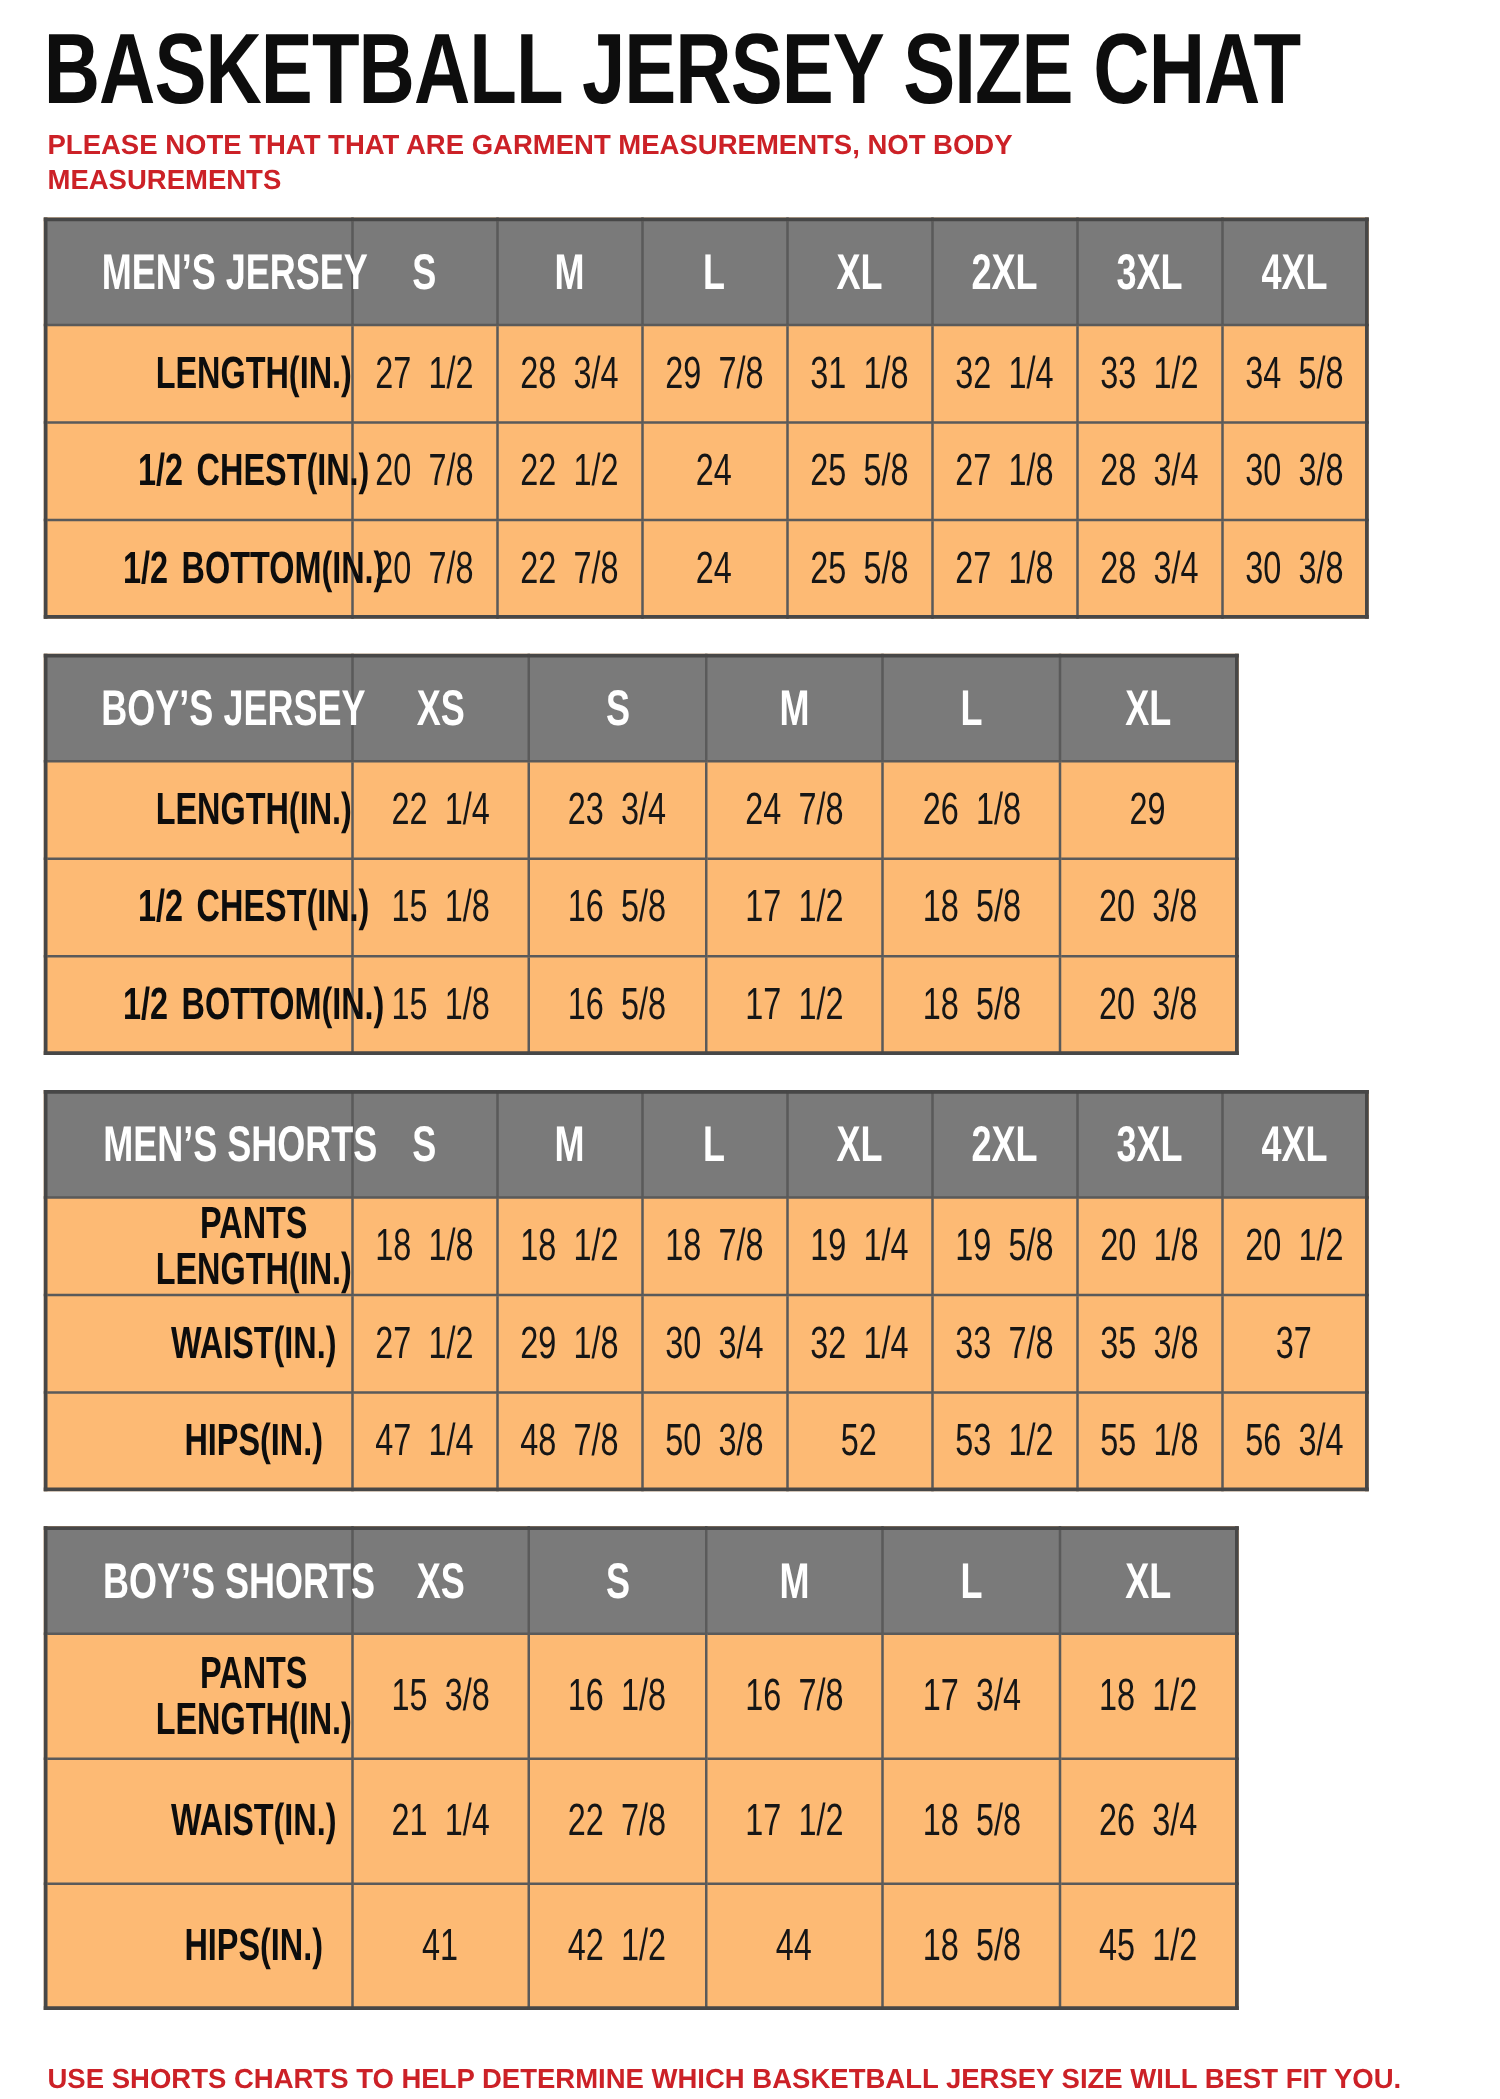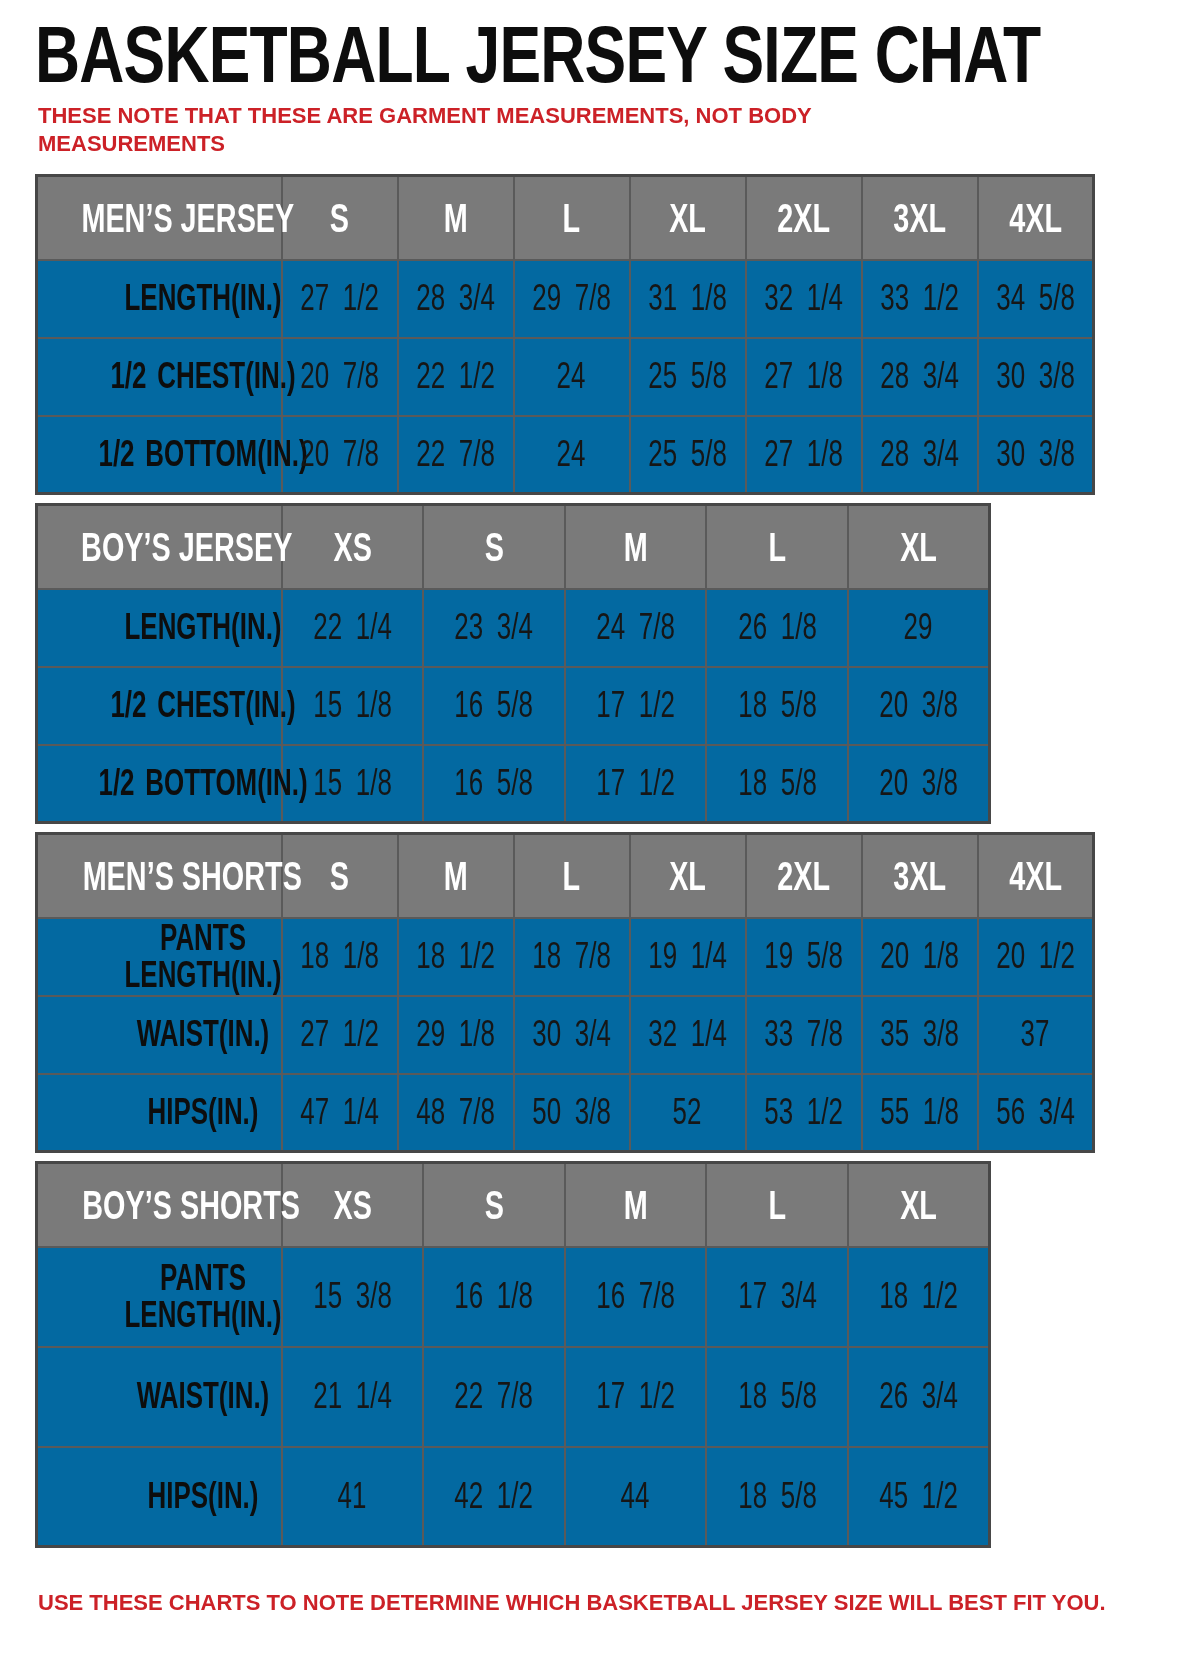--- a/index.html
+++ b/index.html
@@ -35,22 +35,22 @@
     font-size: 22px;
     font-weight: 700;
     line-height: 1.28;
     letter-spacing: 0px;
     color: var(--red, #cc2127);
   }
   main[data-name="tables"] { margin-top: 16px; }
   table.size-table {
     border-collapse: collapse;
     table-layout: fixed;
-    margin-bottom: 8px;
-    background: #0369a1;
+    margin-bottom: 28px;
+    background: #fdba74;
     border: 3px solid #474747;
   }
   table.size-table.wide   { width: 1060px; }
   table.size-table.narrow { width: 956px; }
   col.label-col { width: 245px; }
   .size-table th, .size-table td {
     border: 2px solid #5a5a5a;
     text-align: center;
     vertical-align: middle;
     padding: 0 2px;
@@ -85,21 +85,21 @@
     max-width: 1120px;
   }
 </style>
 </head>
 <body style="--red: #cc2127;">
 
 <header data-name="page-header">
   <h1 data-name="page-title">
       <span class="cnd-title" data-name="page-title-text">BASKETBALL JERSEY SIZE CHAT</span>
     </h1>
-  <p data-name="measurement-note">THESE NOTE THAT THESE ARE GARMENT MEASUREMENTS, NOT BODY MEASUREMENTS</p>
+  <p data-name="measurement-note">PLEASE NOTE THAT THAT ARE GARMENT MEASUREMENTS, NOT BODY MEASUREMENTS</p>
 </header>
 
 <main data-name="tables">
     <table data-name="size-table-mens-jersey" class="size-table wide">
       <colgroup>
         <col class="label-col">
         <col class="size-col">
         <col class="size-col">
         <col class="size-col">
         <col class="size-col">
@@ -296,14 +296,14 @@
           <td data-name="value-cell"><span data-name="cell-text" class="cnd">42 1/2</span></td>
           <td data-name="value-cell"><span data-name="cell-text" class="cnd">44</span></td>
           <td data-name="value-cell"><span data-name="cell-text" class="cnd">18 5/8</span></td>
           <td data-name="value-cell"><span data-name="cell-text" class="cnd">45 1/2</span></td>
         </tr>
       </tbody>
     </table>
   </main>
 
 <footer data-name="page-footer">
-  <p data-name="footer-note">USE THESE CHARTS TO NOTE DETERMINE WHICH BASKETBALL JERSEY SIZE WILL BEST FIT YOU.</p>
+  <p data-name="footer-note">USE SHORTS CHARTS TO HELP DETERMINE WHICH BASKETBALL JERSEY SIZE WILL BEST FIT YOU.</p>
 </footer>
 
 </body></html>

